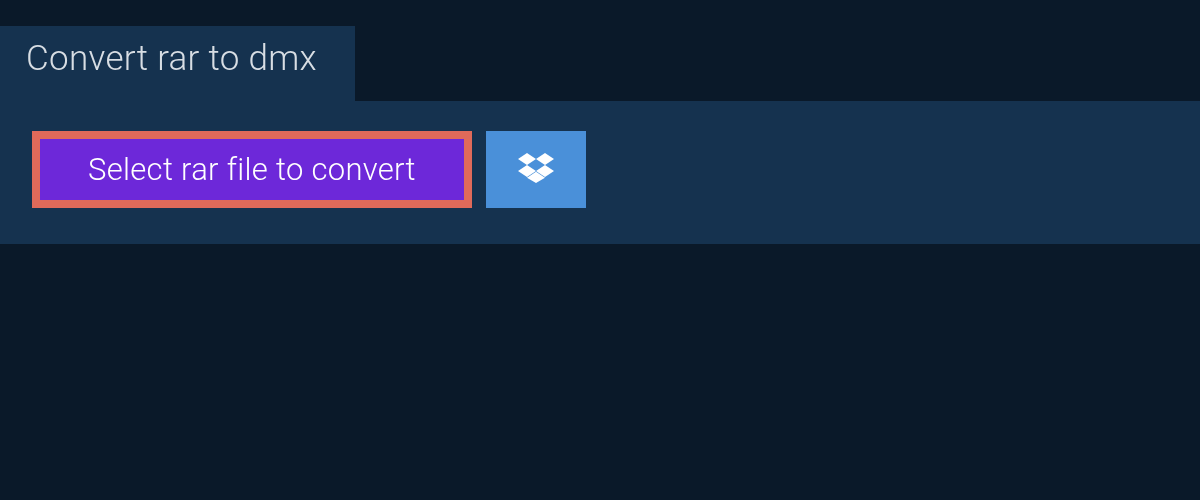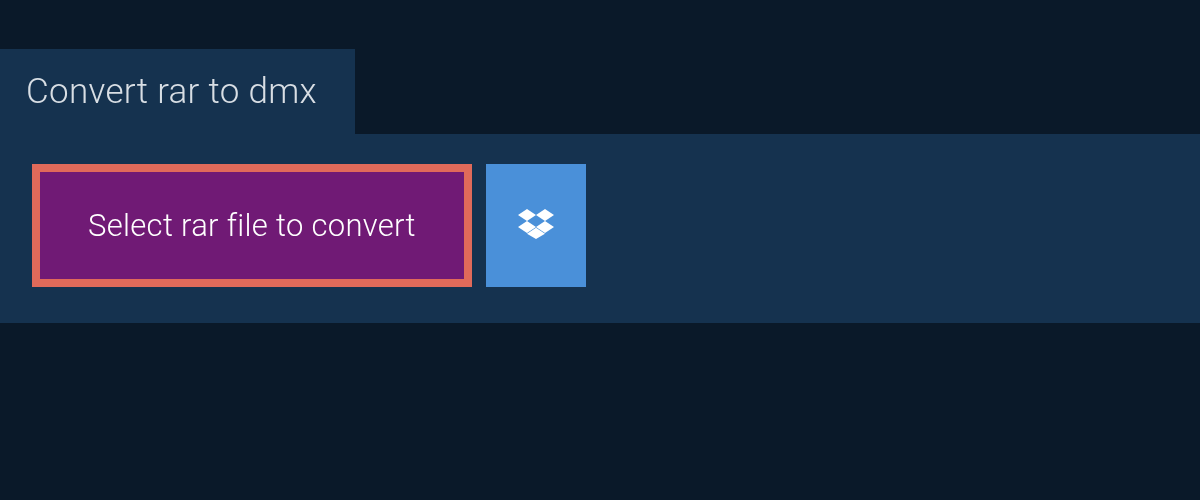--- a/index.html
+++ b/index.html
@@ -10,47 +10,47 @@
     body {
       width: 1200px;
       height: 500px;
       background: #0a1929;
       font-family: -apple-system, BlinkMacSystemFont, "Segoe UI", Roboto, "Helvetica Neue", Arial, sans-serif;
       overflow: hidden;
     }
     .header-tab {
       background: #15324f;
       display: inline-block;
-      padding: 22px 38px 22px 26px;
-      margin-top: 49px;
+      padding: 12px 38px 22px 26px;
+      margin-top: 26px;
     }
     .header-tab h1 {
       color: #d8dee4;
       font-size: 35px;
       font-weight: 300;
       letter-spacing: 0.3px;
     }
     .panel {
       background: #15324f;
       width: 100%;
       padding: 30px 32px 36px 32px;
       margin-top: 0;
     }
     .button-row {
       display: flex;
       gap: 14px;
       align-items: stretch;
     }
     .select-button {
-      background: #701a75;
+      background: #6d28d9;
       border: 8px solid #e06a5a;
       color: #ffffff;
       font-size: 31px;
       font-weight: 300;
-      padding: 35px 48px;
+      padding: 12px 48px;
       cursor: pointer;
       display: flex;
       align-items: center;
       justify-content: center;
       letter-spacing: 0.3px;
     }
     .dropbox-button {
       background: #4a90d9;
       width: 100px;
       cursor: pointer;

